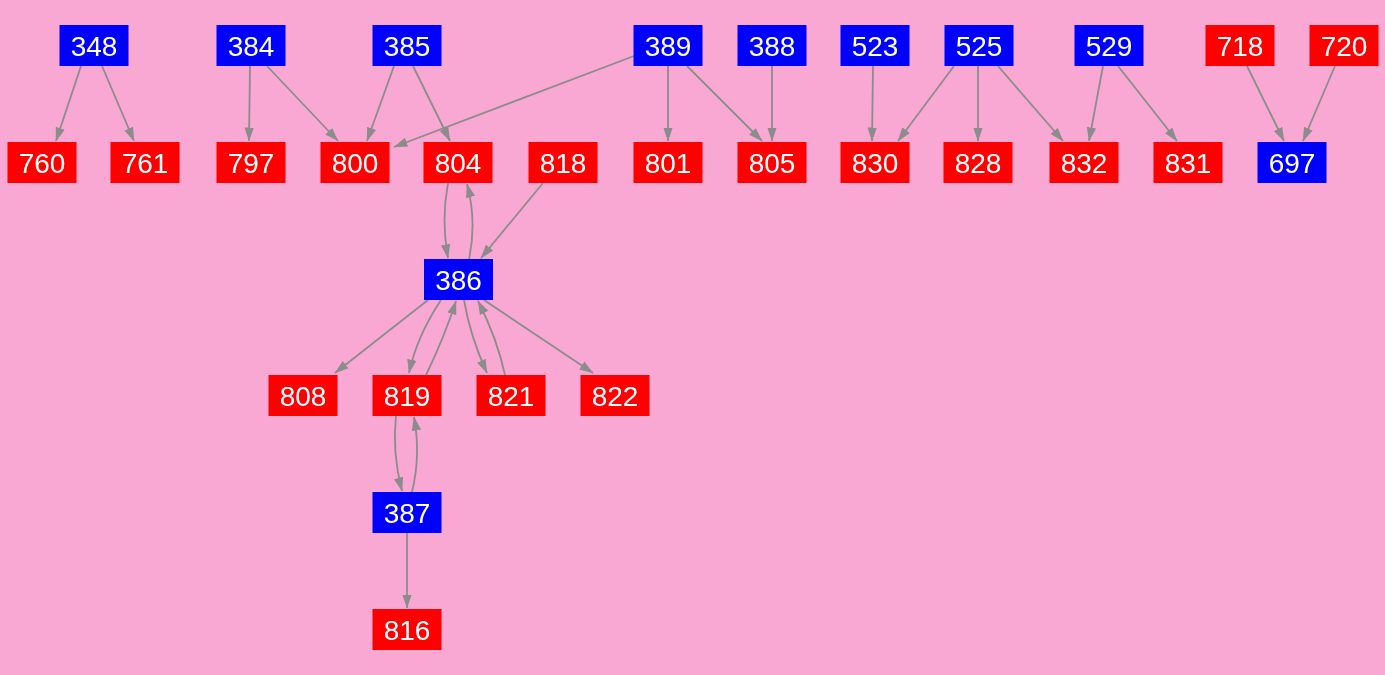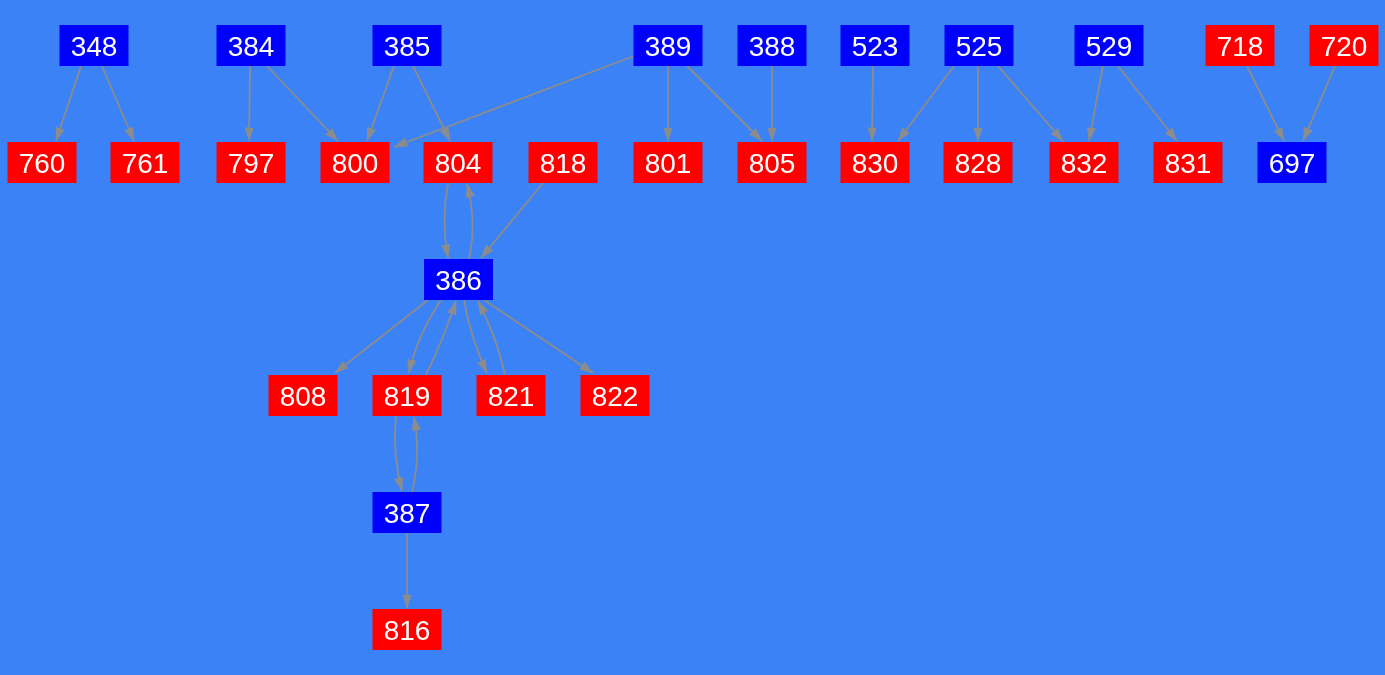--- a/index.html
+++ b/index.html
@@ -22,21 +22,21 @@
   }
   .node-label {
     font-family: "Liberation Sans", sans-serif;
     font-size: 28px;
     text-anchor: middle;
   }
 </style>
 </head>
 <body>
 
-<div class="stage" style="background: #3b82f6;">
+<div class="stage" style="background: #f9a8d4;">
   <svg width="1385" height="675" viewBox="0 0 1385 675" xmlns="http://www.w3.org/2000/svg">
     <defs>
       <marker id="arrowhead" markerUnits="userSpaceOnUse" markerWidth="15" markerHeight="11" refX="13.5" refY="5.5" orient="auto">
         <path id="arrowhead-path" d="M0,0.8 L14,5.5 L0,10.2 Z" fill="#8c8c8c"></path>
       </marker>
     </defs>
     <g id="edges-layer">
         <path d="M81,66 L56,141" class="edge" stroke="#8c8c8c" marker-end="url(#arrowhead)"></path>
         <path d="M102,66 L134,141" class="edge" stroke="#8c8c8c" marker-end="url(#arrowhead)"></path>
         <path d="M250,66 L249,141" class="edge" stroke="#8c8c8c" marker-end="url(#arrowhead)"></path>

